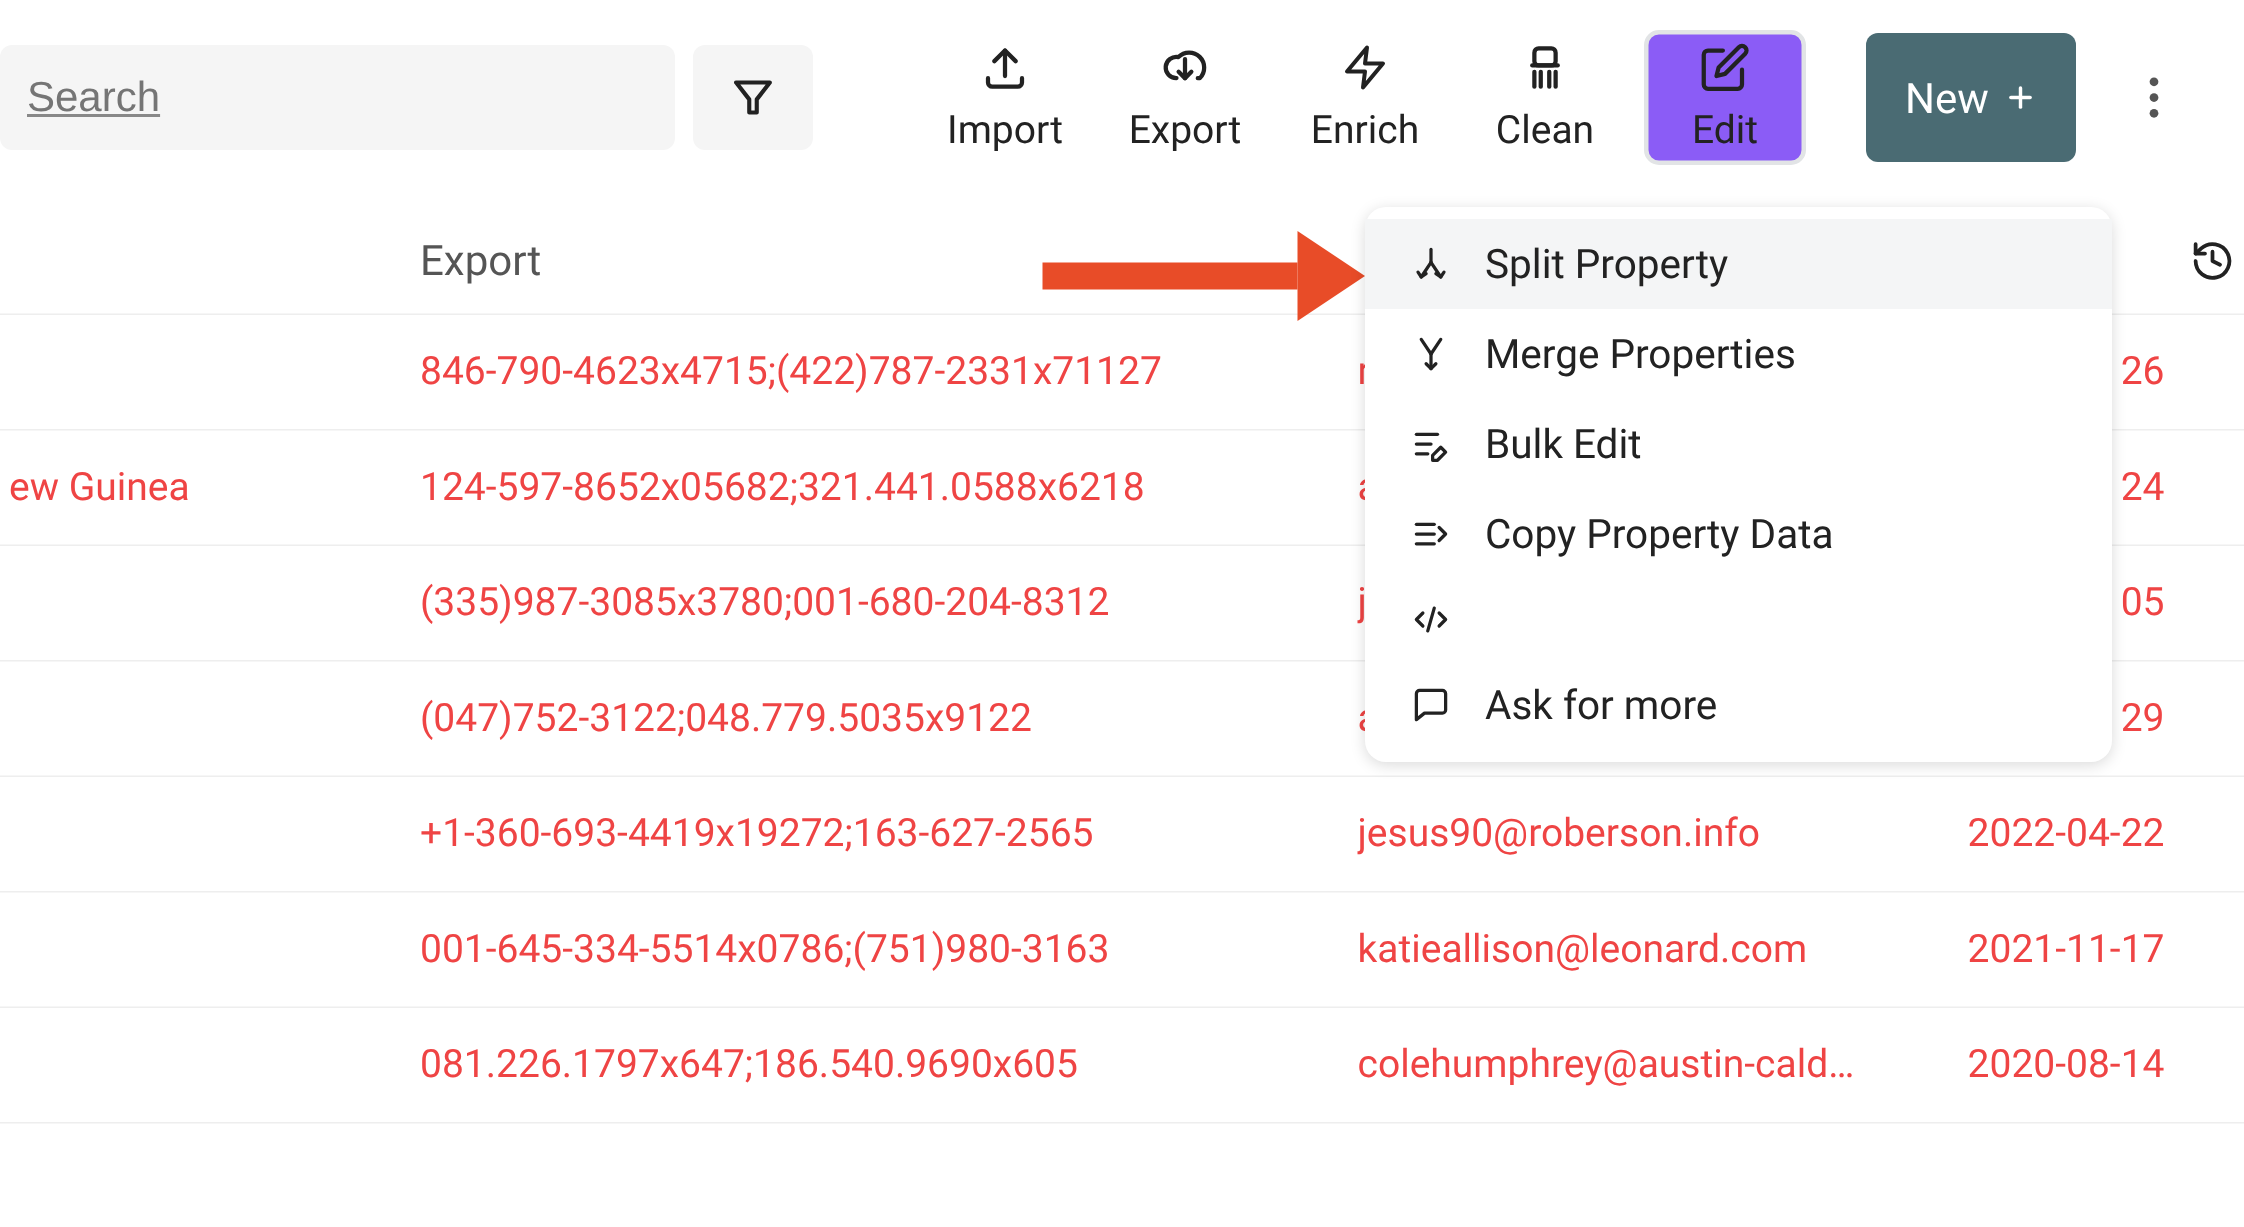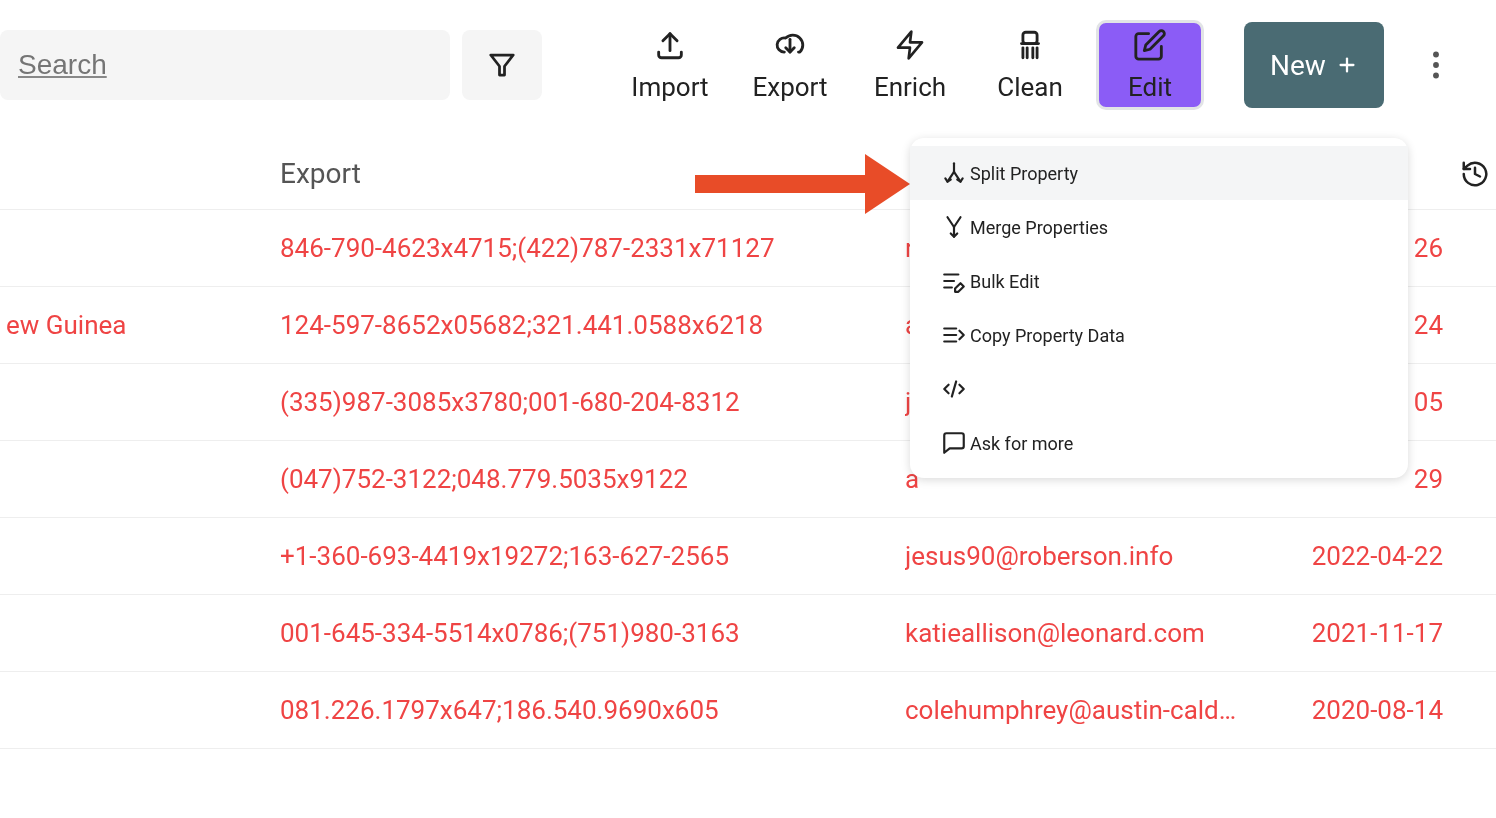--- a/index.html
+++ b/index.html
@@ -153,22 +153,23 @@
     width: 498px;
     background: #fff;
     border-radius: 14px;
     box-shadow: 0 2px 10px rgba(0,0,0,0.15);
     padding: 8px 0;
     z-index: 10;
   }
   .menu-item {
     display: flex;
     align-items: center;
+    gap: 20px;
     padding: 14px 28px;
-    font-size: 18px;
+    font-size: 27px;
     color: #222;
     cursor: pointer;
   }
   .menu-item.highlight {
     background: #f4f5f6;
   }
   .menu-icon {
     width: 32px;
     display:flex;
     justify-content:center;

